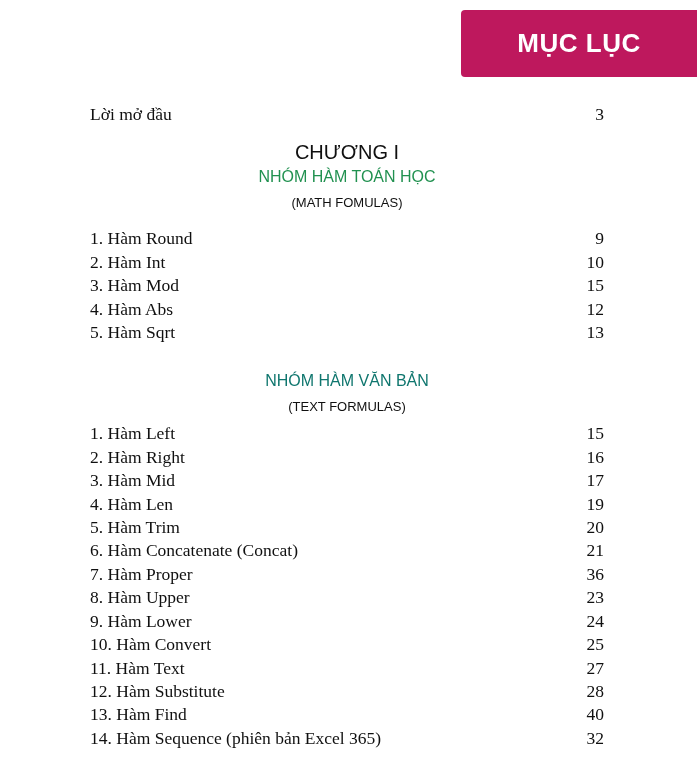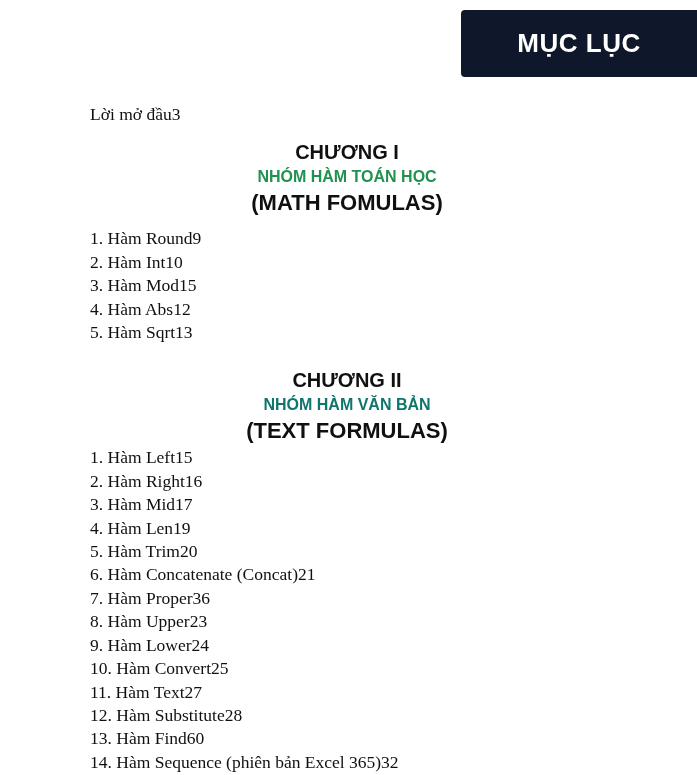--- a/index.html
+++ b/index.html
@@ -32,42 +32,43 @@
     letter-spacing: 0.5px;
   }
   .content {
     position: absolute;
     top: 103px;
     left: 90px;
     width: 514px;
   }
   .row {
     display: flex;
+    justify-content: space-between;
     align-items: baseline;
     font-size: 17.5px;
     line-height: 23.4px;
   }
   .chapter + .chapter { margin-top: 24px; }
   .ch-title, .ch-sub, .ch-sub-en {
     text-align: center;
     font-family: "Liberation Sans", sans-serif;
-    font-weight: 700;
+    font-weight: 400;
     margin: 0;
   }
   .ch-title   { font-size: 20px; line-height: 24px; margin-top: 14px; color: #101010; }
   .ch-sub     { font-size: 16px; line-height: 26px; color: #219150; }
-  .ch-sub-en  { font-size: 22px; line-height: 25px; color: #101010; margin-bottom: 12px; }
+  .ch-sub-en  { font-size: 13px; line-height: 25px; color: #101010; margin-bottom: 12px; }
   .chapter:nth-child(2) .ch-sub-en { margin-bottom: 3px; }
 </style>
 </head>
 <body>
 
 <div class="page">
 
-  <div class="banner" style="background: #0f172a;">
+  <div class="banner" style="background: #be185d;">
     <span class="banner-title">MỤC LỤC</span>
   </div>
 
   <div class="content">
 
     <div class="row">
       <span>Lời mở đầu</span>
       <span>3</span>
     </div>
 
@@ -93,21 +94,20 @@
               <span>4. Hàm Abs</span>
               <span>12</span>
             </div>
             <div class="row">
               <span>5. Hàm Sqrt</span>
               <span>13</span>
             </div>
           </div>
         </div>
         <div class="chapter">
-          <div class="ch-title">CHƯƠNG II</div>
           <div class="ch-sub" style="color: #0f766e;">NHÓM HÀM VĂN BẢN</div>
           <div class="ch-sub-en">(TEXT FORMULAS)</div>
           <div class="items">
             <div class="row">
               <span>1. Hàm Left</span>
               <span>15</span>
             </div>
             <div class="row">
               <span>2. Hàm Right</span>
               <span>16</span>
@@ -147,21 +147,21 @@
             <div class="row">
               <span>11. Hàm Text</span>
               <span>27</span>
             </div>
             <div class="row">
               <span>12. Hàm Substitute</span>
               <span>28</span>
             </div>
             <div class="row">
               <span>13. Hàm Find</span>
-              <span>60</span>
+              <span>40</span>
             </div>
             <div class="row">
               <span>14. Hàm Sequence (phiên bản Excel 365)</span>
               <span>32</span>
             </div>
           </div>
         </div>
       </div>
 
   </div>

